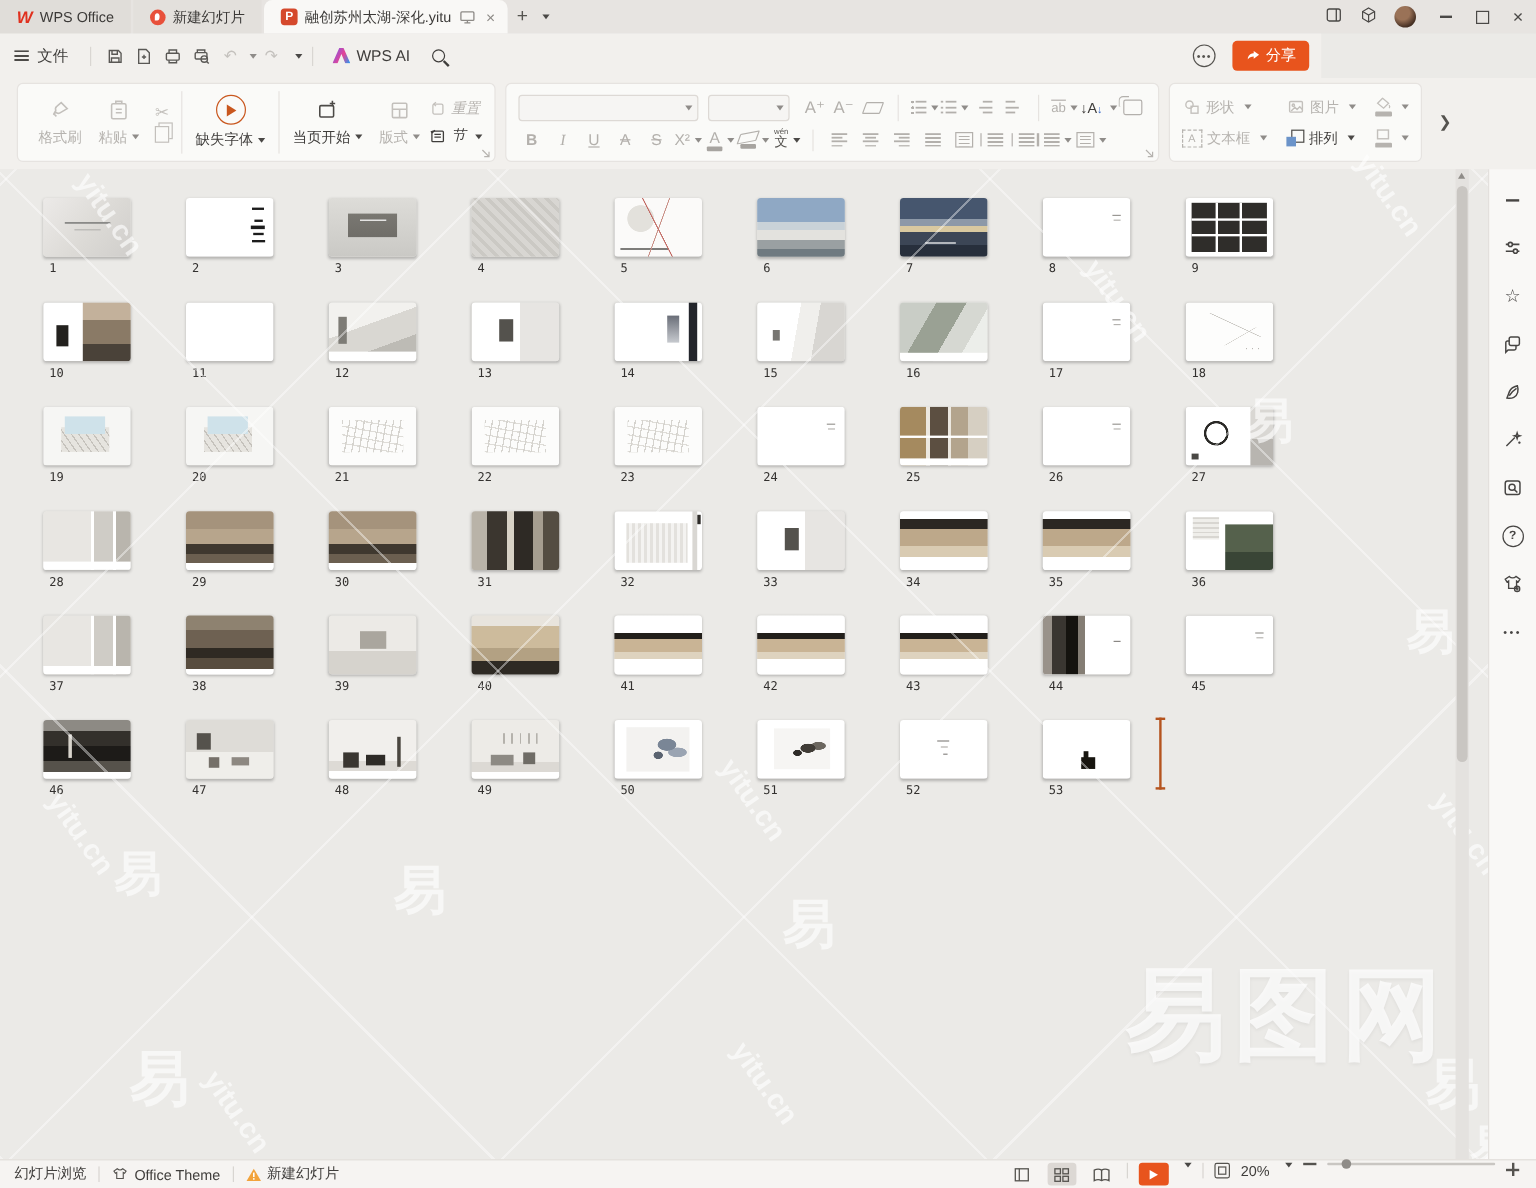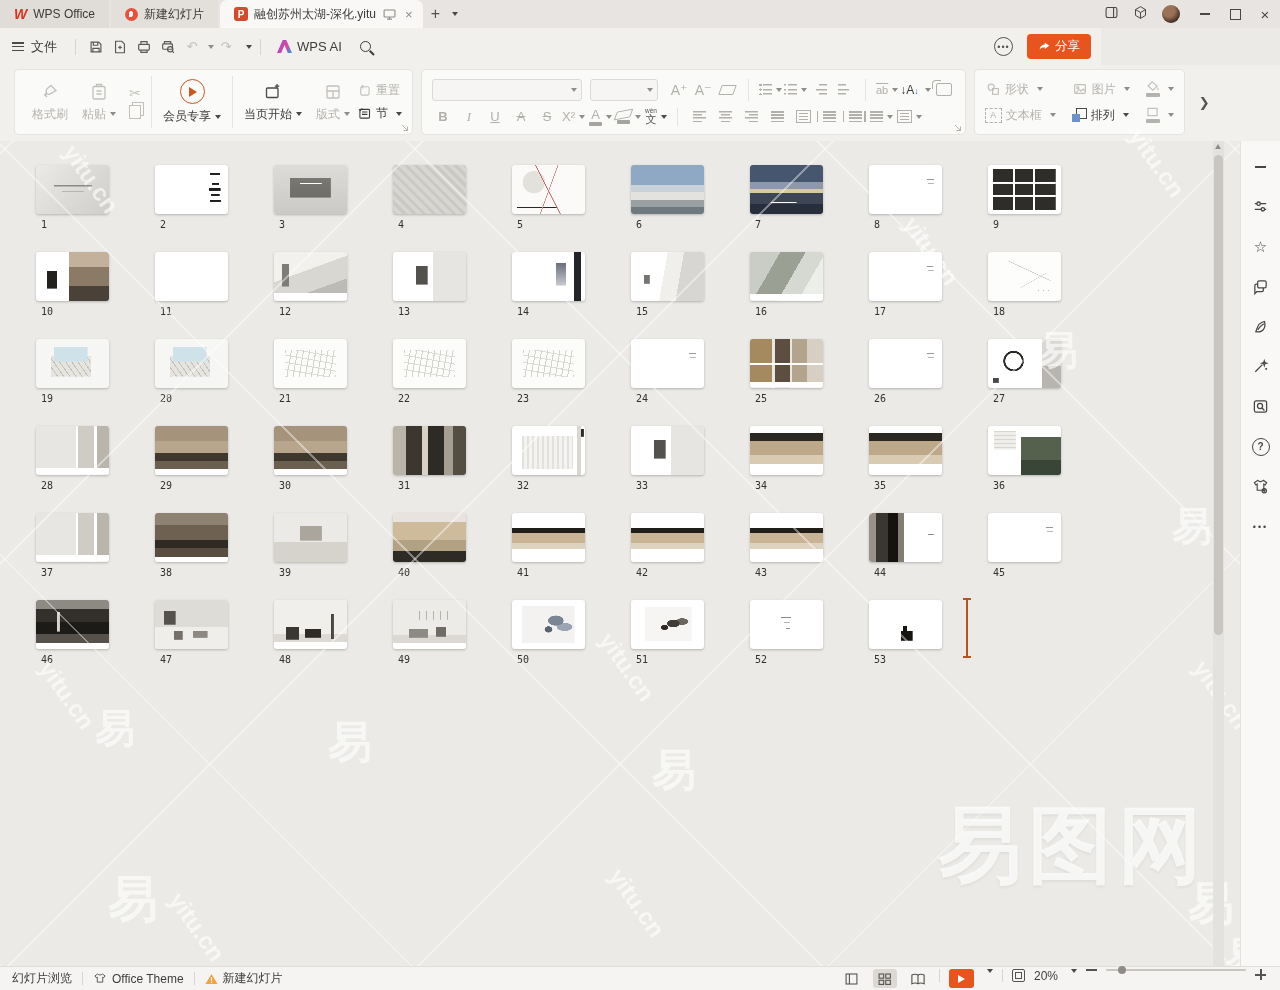--- a/index.html
+++ b/index.html
@@ -51,21 +51,21 @@
 
   
   .ribbon{position:absolute;top:65px;left:0;width:1280px;height:76px;background:#f2f0ed;display:flex;gap:8px;padding:4px 8px 6px 14px;box-sizing:border-box;}
   .panel{position:relative;background:#fafaf8;border:1px solid #e6e3e0;border-radius:5px;display:flex;align-items:center;padding:4px 10px;box-sizing:border-box;}
   .launch{position:absolute;right:3px;bottom:2px;color:#b6b3af;}
   .bigbtn{display:flex;flex-direction:column;align-items:center;justify-content:center;gap:4px;padding:0 7px;font-size:12px;color:#3f3d3b;}
   .bigbtn .lab{display:flex;align-items:center;white-space:nowrap;}
   .bigbtn.dis{color:#b6b3af;}
   .bigbtn.dis svg,.smbtn.dis svg{color:#c3c0bc;}
   .bigbtn svg{color:#4c4a47;}
-  .stack2{display:flex;flex-direction:column;gap:6px;justify-content:center;}
+  .stack2{display:flex;flex-direction:column;gap:6px;justify-content:center;font-style:italic;}
   .smbtn{display:flex;align-items:center;gap:4px;font-size:12px;color:#3f3d3b;}
   .smbtn.dis{color:#b6b3af;}
   .gsep{width:1px;align-self:stretch;background:#e6e3e0;margin:2px 4px;}
   .playcirc{width:23px;height:23px;border-radius:50%;border:1.6px solid #c9571e;display:flex;align-items:center;justify-content:center;}
   .playcirc::after{content:"";width:0;height:0;border-left:8px solid #c9571e;border-top:5px solid transparent;border-bottom:5px solid transparent;margin-left:2px;}
   .cutcopy{display:flex;flex-direction:column;align-items:center;gap:5px;padding:0 6px;}
   .cutcopy .g{color:#c3c0bc;font-size:14px;line-height:1;}
   .ic-copy{width:10px;height:12px;border:1.3px solid #c3c0bc;background:#fafaf8;box-shadow:3px -3px 0 -1px #fafaf8,3px -3px 0 0 #c3c0bc;}
   .frow{display:flex;flex-direction:column;gap:7px;}
   .r{display:flex;align-items:center;}
@@ -348,21 +348,21 @@
           </span>
       </div>
       <div class="cutcopy">
         <span class="g">✂</span>
         <span class="ic-copy"></span>
       </div>
       <div class="gsep"></div>
       <div class="bigbtn">
         <span class="playcirc"></span>
         <span class="lab">
-            <span>会员专享</span>
+            <span>缺失字体</span>
             <span class="cv dark"></span>
           </span>
       </div>
       <div class="gsep"></div>
       <div class="bigbtn">
         <svg width="20" height="20" viewBox="0 0 20 20" fill="none" stroke="currentColor" stroke-width="1.3">
             <rect x="3.5" y="6" width="11.5" height="9.5" rx="1"></rect>
             <path d="M14 2v4.5M11.8 4.2h4.5"></path>
           </svg>
         <span class="lab">

